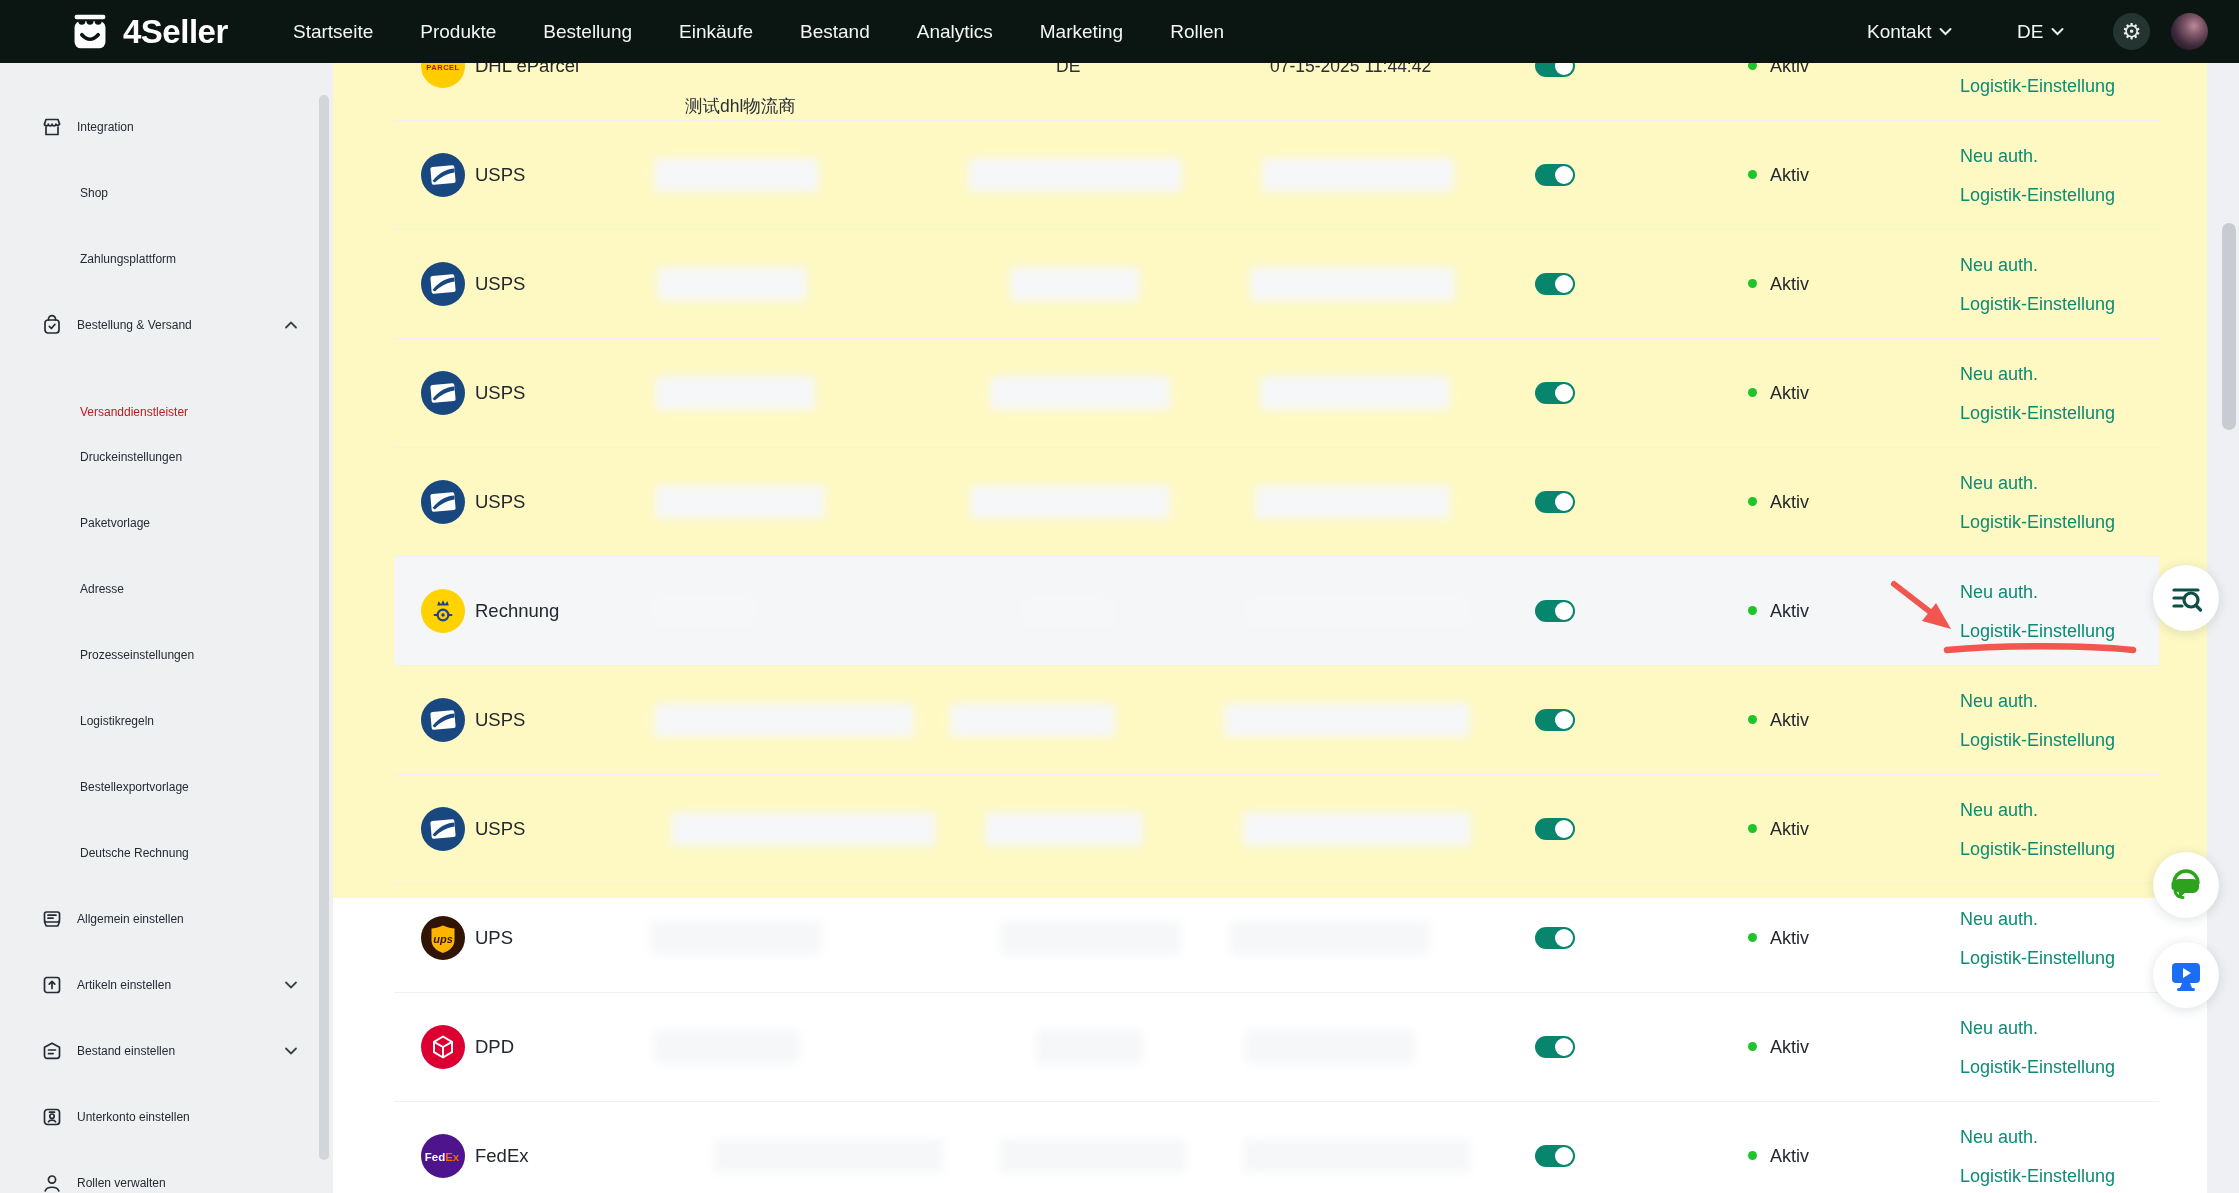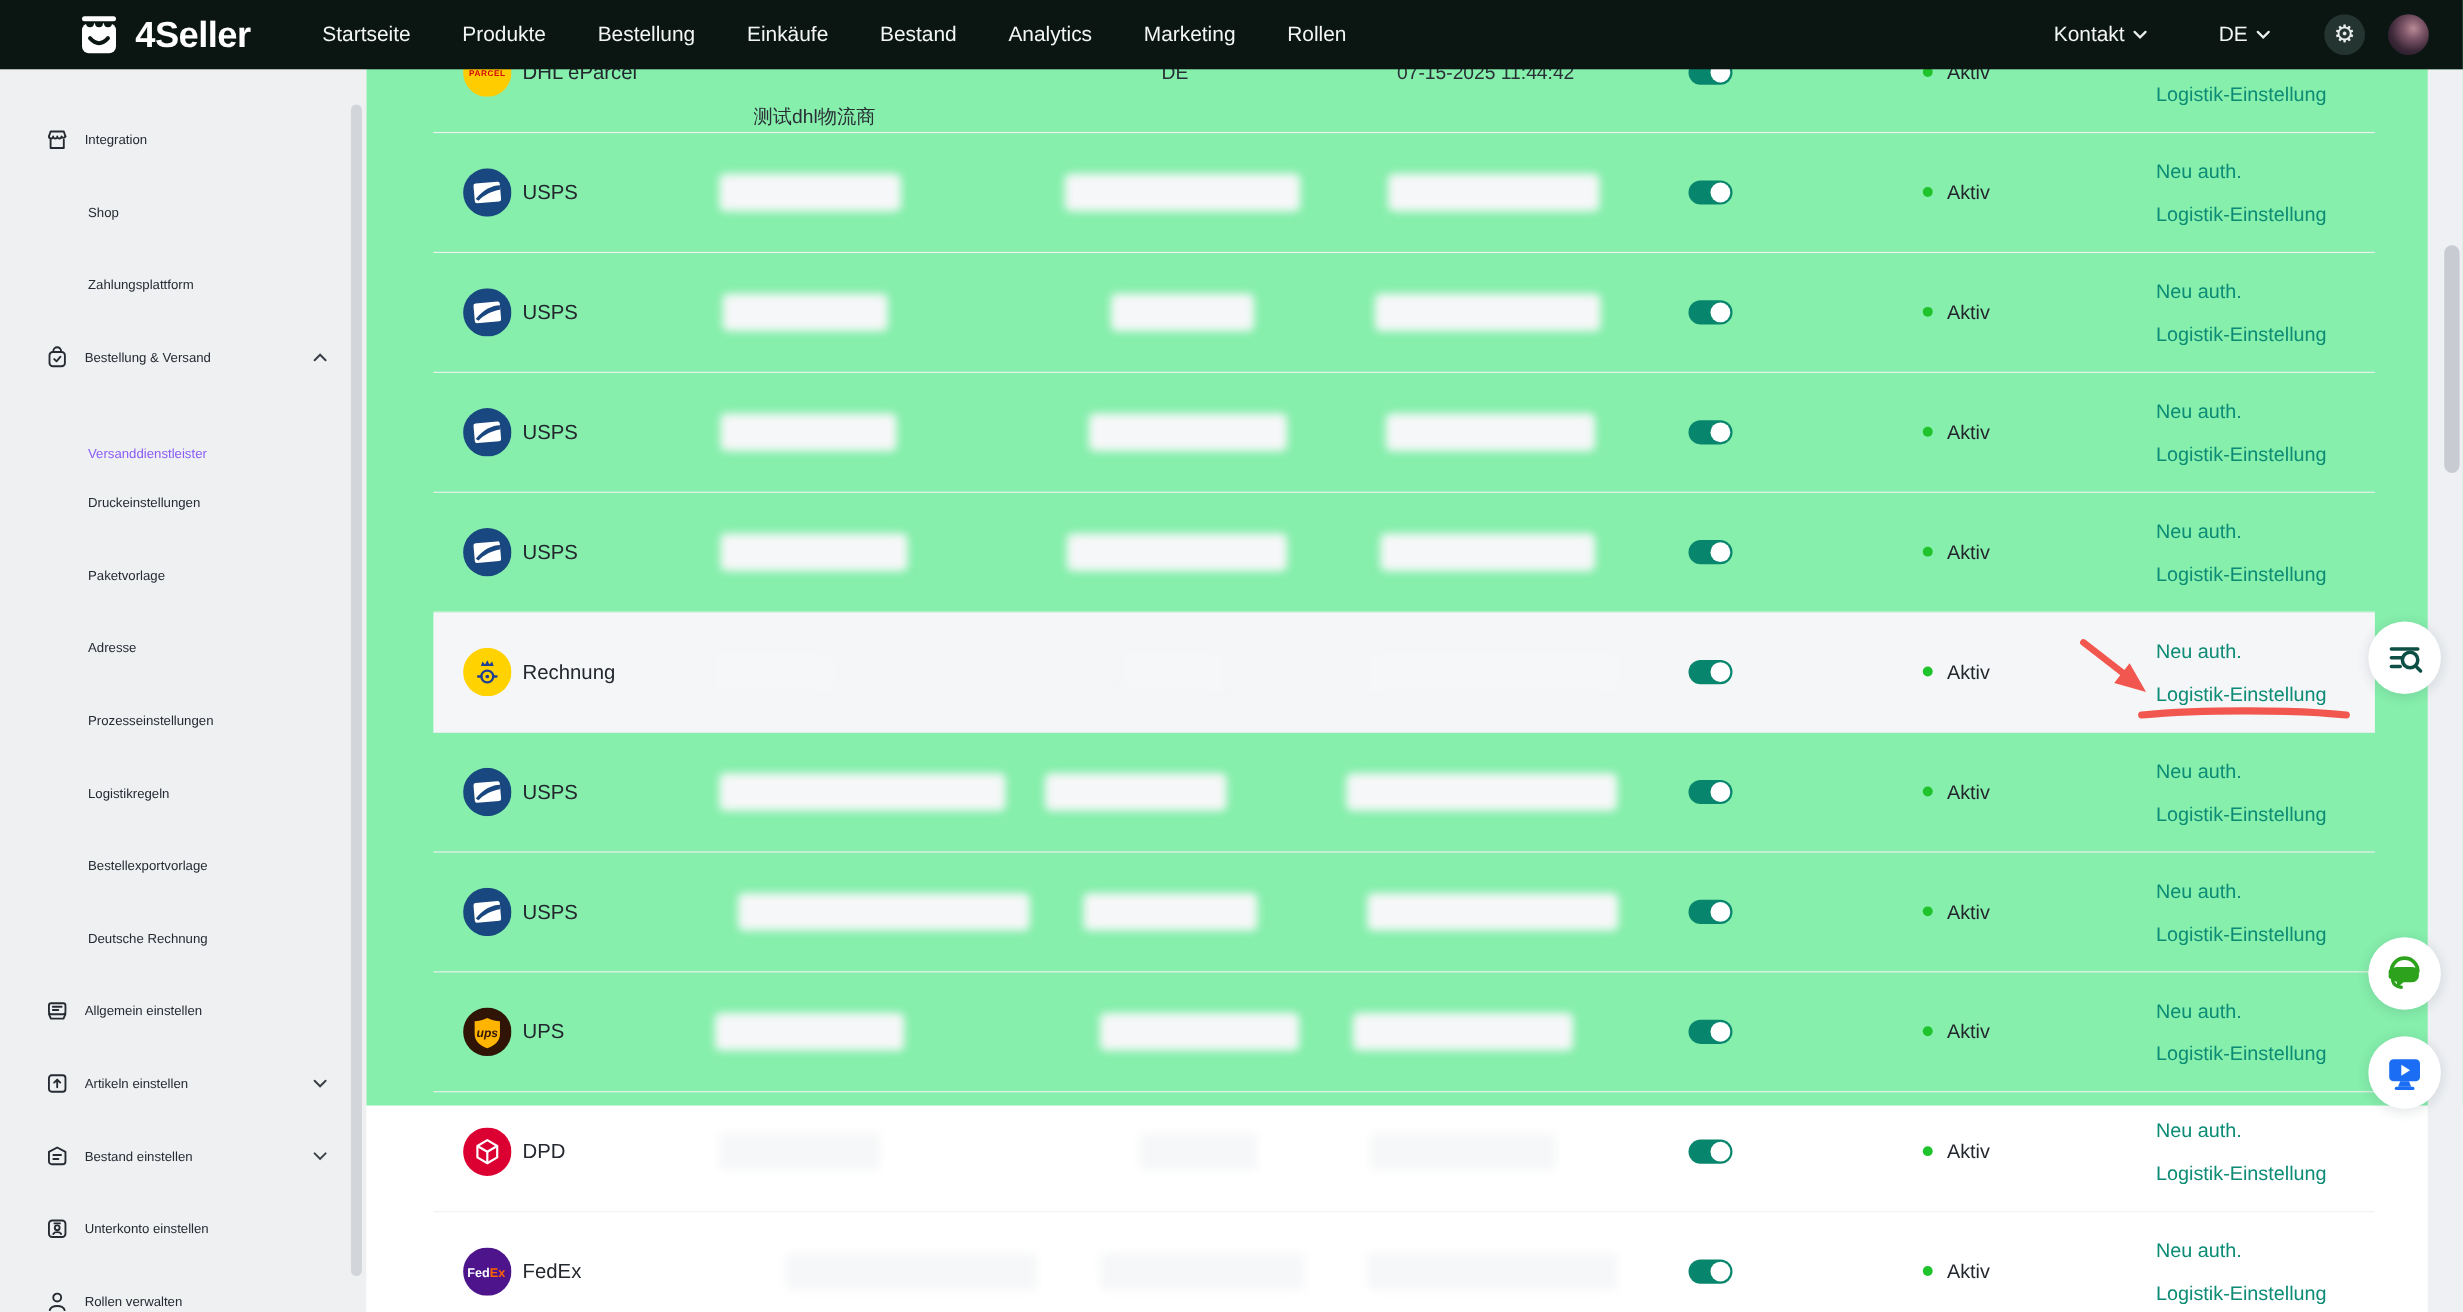--- a/index.html
+++ b/index.html
@@ -22,27 +22,27 @@
   .avatar { position:absolute; top:13px; width:37px; height:37px; border-radius:50%; cursor:pointer;
             background:radial-gradient(circle at 62% 35%, #b98a96 0%, #7d5668 28%, #3a2737 62%, #191320 100%); }
 
   
   .sidebar { position:absolute; left:0; top:63px; width:333px; height:1130px;
              background:#eef0f2; z-index:8; padding-top:31px; }
   .side-item { position:relative; height:66px; display:flex; align-items:center; cursor:pointer; }
   .side-ico { position:absolute; left:40px; width:24px; height:24px; }
   .side-label { position:absolute; left:77px; font-size:12px; color:#262b33; white-space:nowrap; }
   .side-label.sub { left:80px; }
-  .side-label.active { color:#8b5cf6;margin-top:41px; }
+  .side-label.active { color:#b91c1c;margin-top:41px; }
   .side-chevron { position:absolute; left:283px; width:16px; height:16px; }
   .side-scroll { position:absolute; left:319px; top:32px; width:10px; height:1065px;
                  background:#d2d5d9; border-radius:5px; }
 
   
-  .main { position:absolute; left:333px; top:0; width:1906px; height:1005px; background:#86efac; z-index:1; }
+  .main { position:absolute; left:333px; top:0; width:1906px; height:898px; background:#fef9c3; z-index:1; }
   .row { position:absolute; left:61px; width:1765px; height:109px; border-bottom:1.5px solid #eff1f3; }
   .row.hl { background:#f5f6f8; }
   .cicon { position:absolute; left:27px; top:32px; width:44px; height:44px; }
   .cname { position:absolute; left:81px; top:43px; height:22px; line-height:22px;
            font-size:18.5px; color:#23272e; }
   .ctext { position:absolute; top:44px; height:21px; line-height:21px; font-size:17.5px; color:#2a2f36; white-space:nowrap; }
   .blob { position:absolute; top:37px; height:34px; border-radius:5px; background:#f6f7f8; filter:blur(4px); }
   .toggle { position:absolute; left:1141px; top:43px; width:40px; height:22px; border-radius:11px;
             background:#08866D; cursor:pointer; }
   .knob { position:absolute; right:2px; top:2px; width:18px; height:18px; border-radius:50%; background:#fff; }

